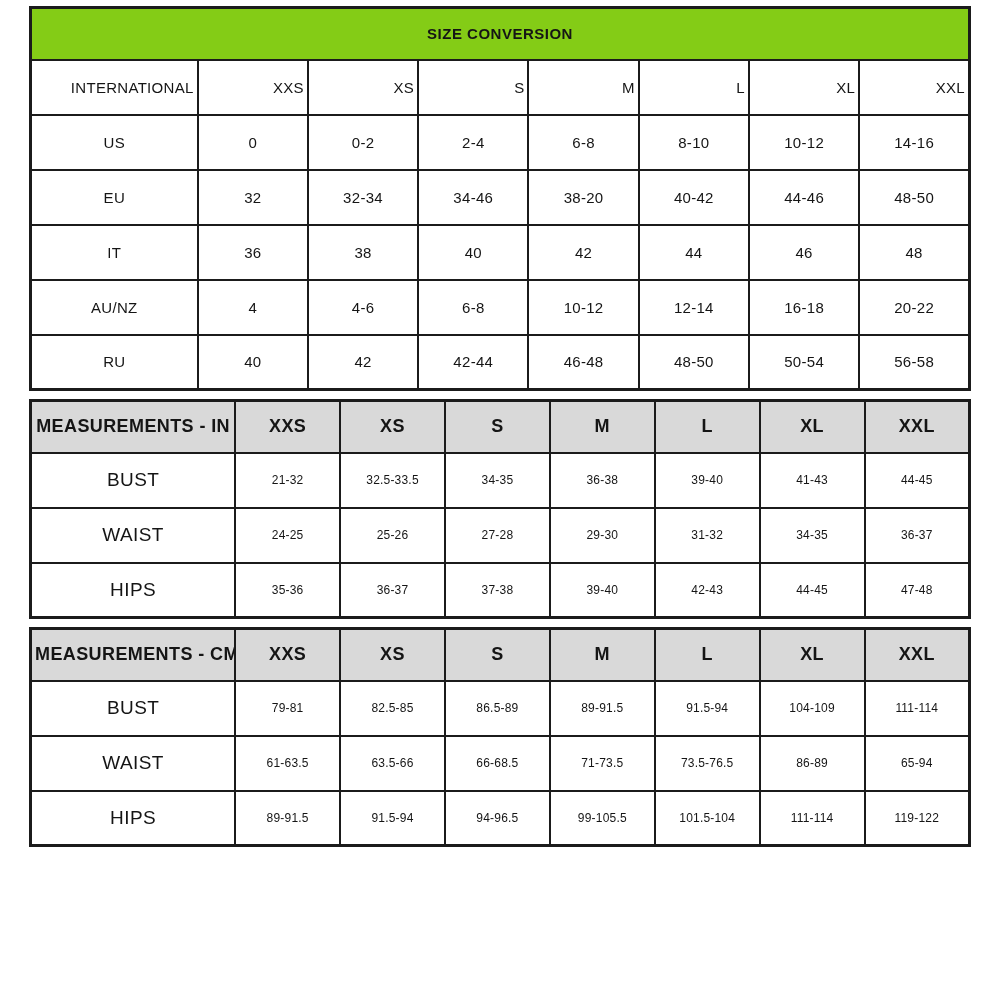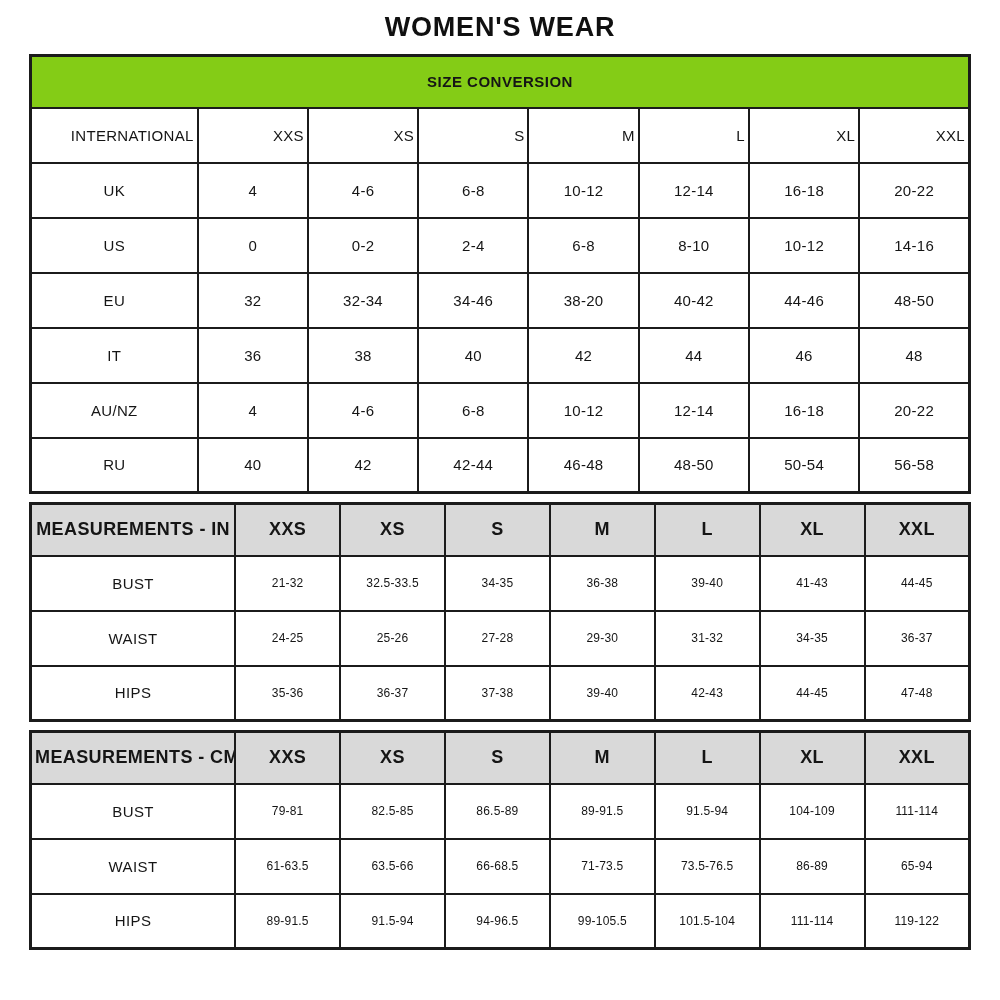--- a/index.html
+++ b/index.html
@@ -69,33 +69,32 @@
     height: 52px;
     letter-spacing: 0.4px;
   }
   .t2 tbody td {
     height: 55px;
     font-size: 12px;
     font-weight: 500;
     letter-spacing: 0.2px;
   }
   .t2 tbody td.row-label {
-    font-size: 15px;
+    font-size: 19px;
     letter-spacing: 0.4px;
   }
   
   .t1 col.first { width: 17.8%; }
   .t2 col.first { width: 21.8%; }
 </style>
 </head>
 <body>
 
 <div class="sheet">
 
-  <h1 class="page-title">WOMEN'S WEAR</h1>
 
   <table class="t1">
     <colgroup>
       <col class="first">
         <col>
         <col>
         <col>
         <col>
         <col>
         <col>
@@ -111,30 +110,20 @@
           <th>XS</th>
           <th>S</th>
           <th>M</th>
           <th>L</th>
           <th>XL</th>
           <th>XXL</th>
         </tr>
     </thead>
     <tbody>
         <tr>
-          <td class="row-label">UK</td>
-          <td>4</td>
-          <td>4-6</td>
-          <td>6-8</td>
-          <td>10-12</td>
-          <td>12-14</td>
-          <td>16-18</td>
-          <td>20-22</td>
-        </tr>
-        <tr>
           <td class="row-label">US</td>
           <td>0</td>
           <td>0-2</td>
           <td>2-4</td>
           <td>6-8</td>
           <td>8-10</td>
           <td>10-12</td>
           <td>14-16</td>
         </tr>
         <tr>

